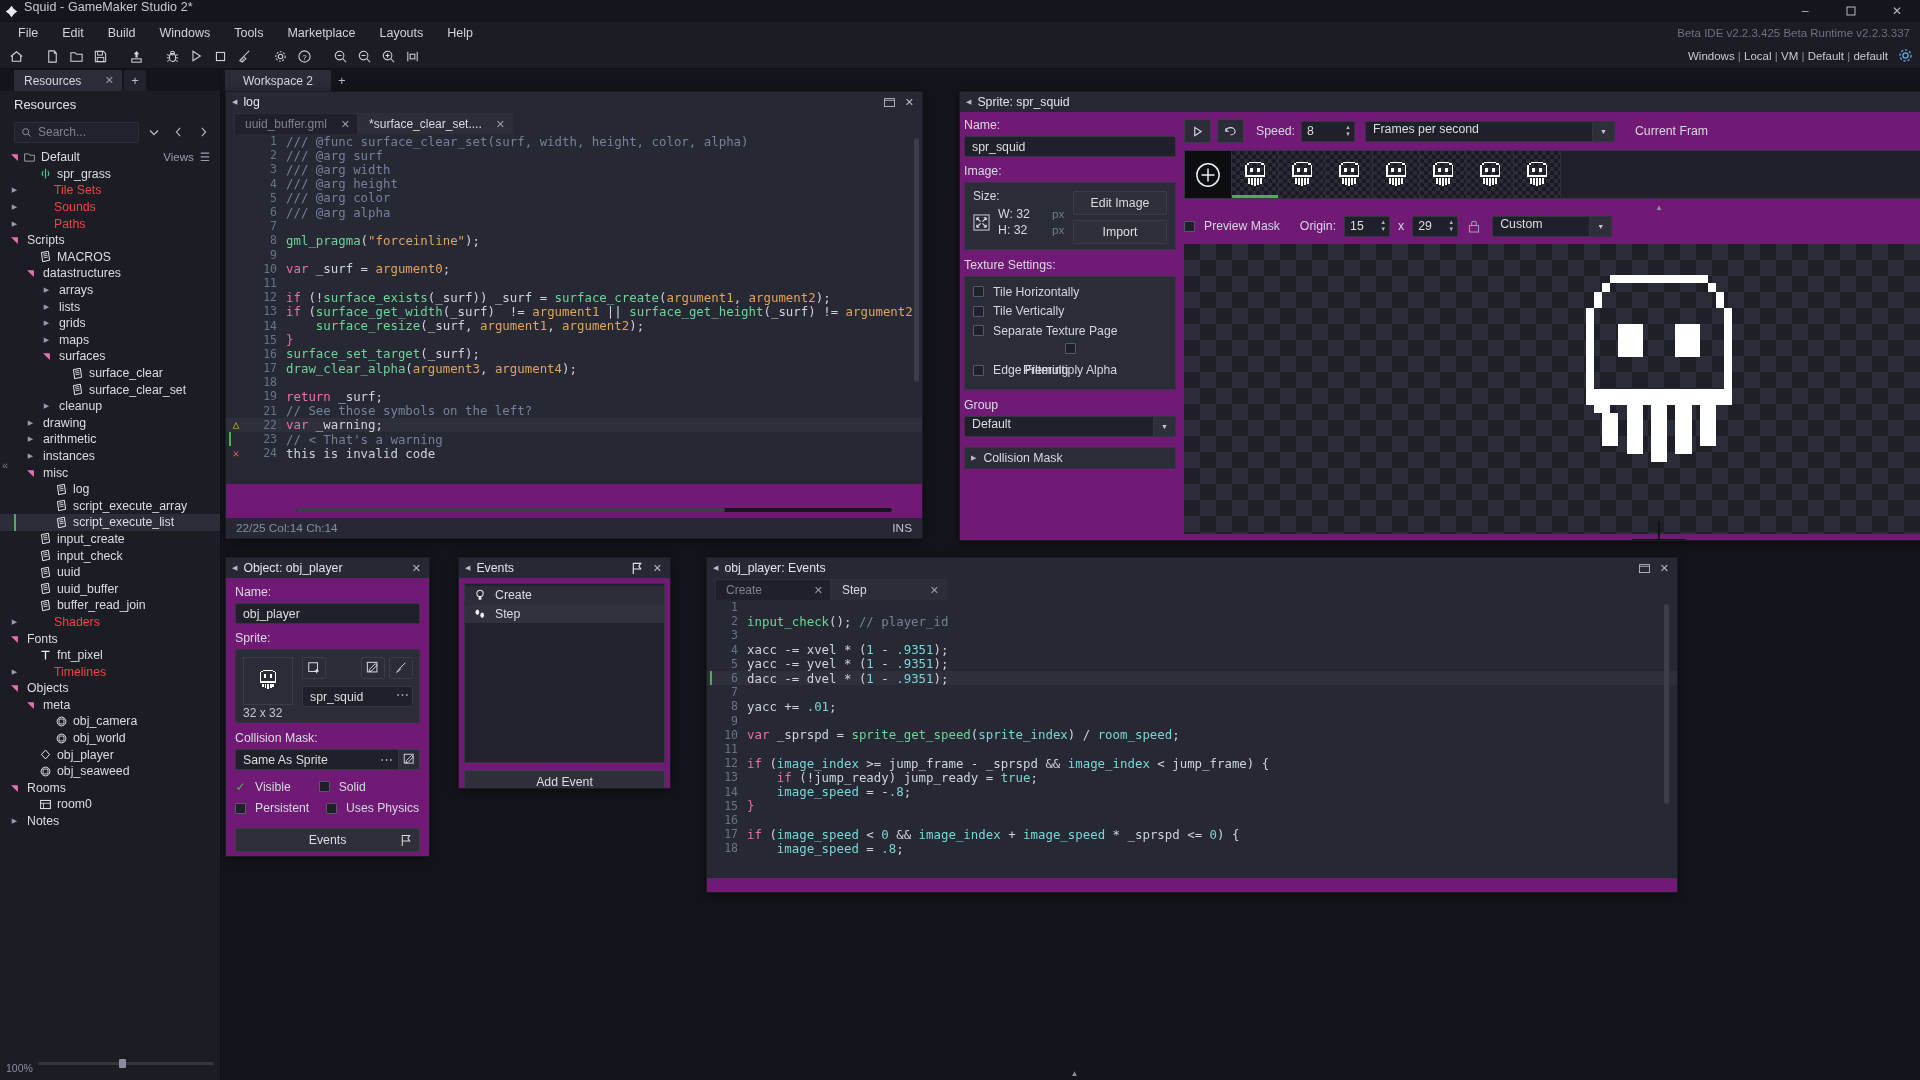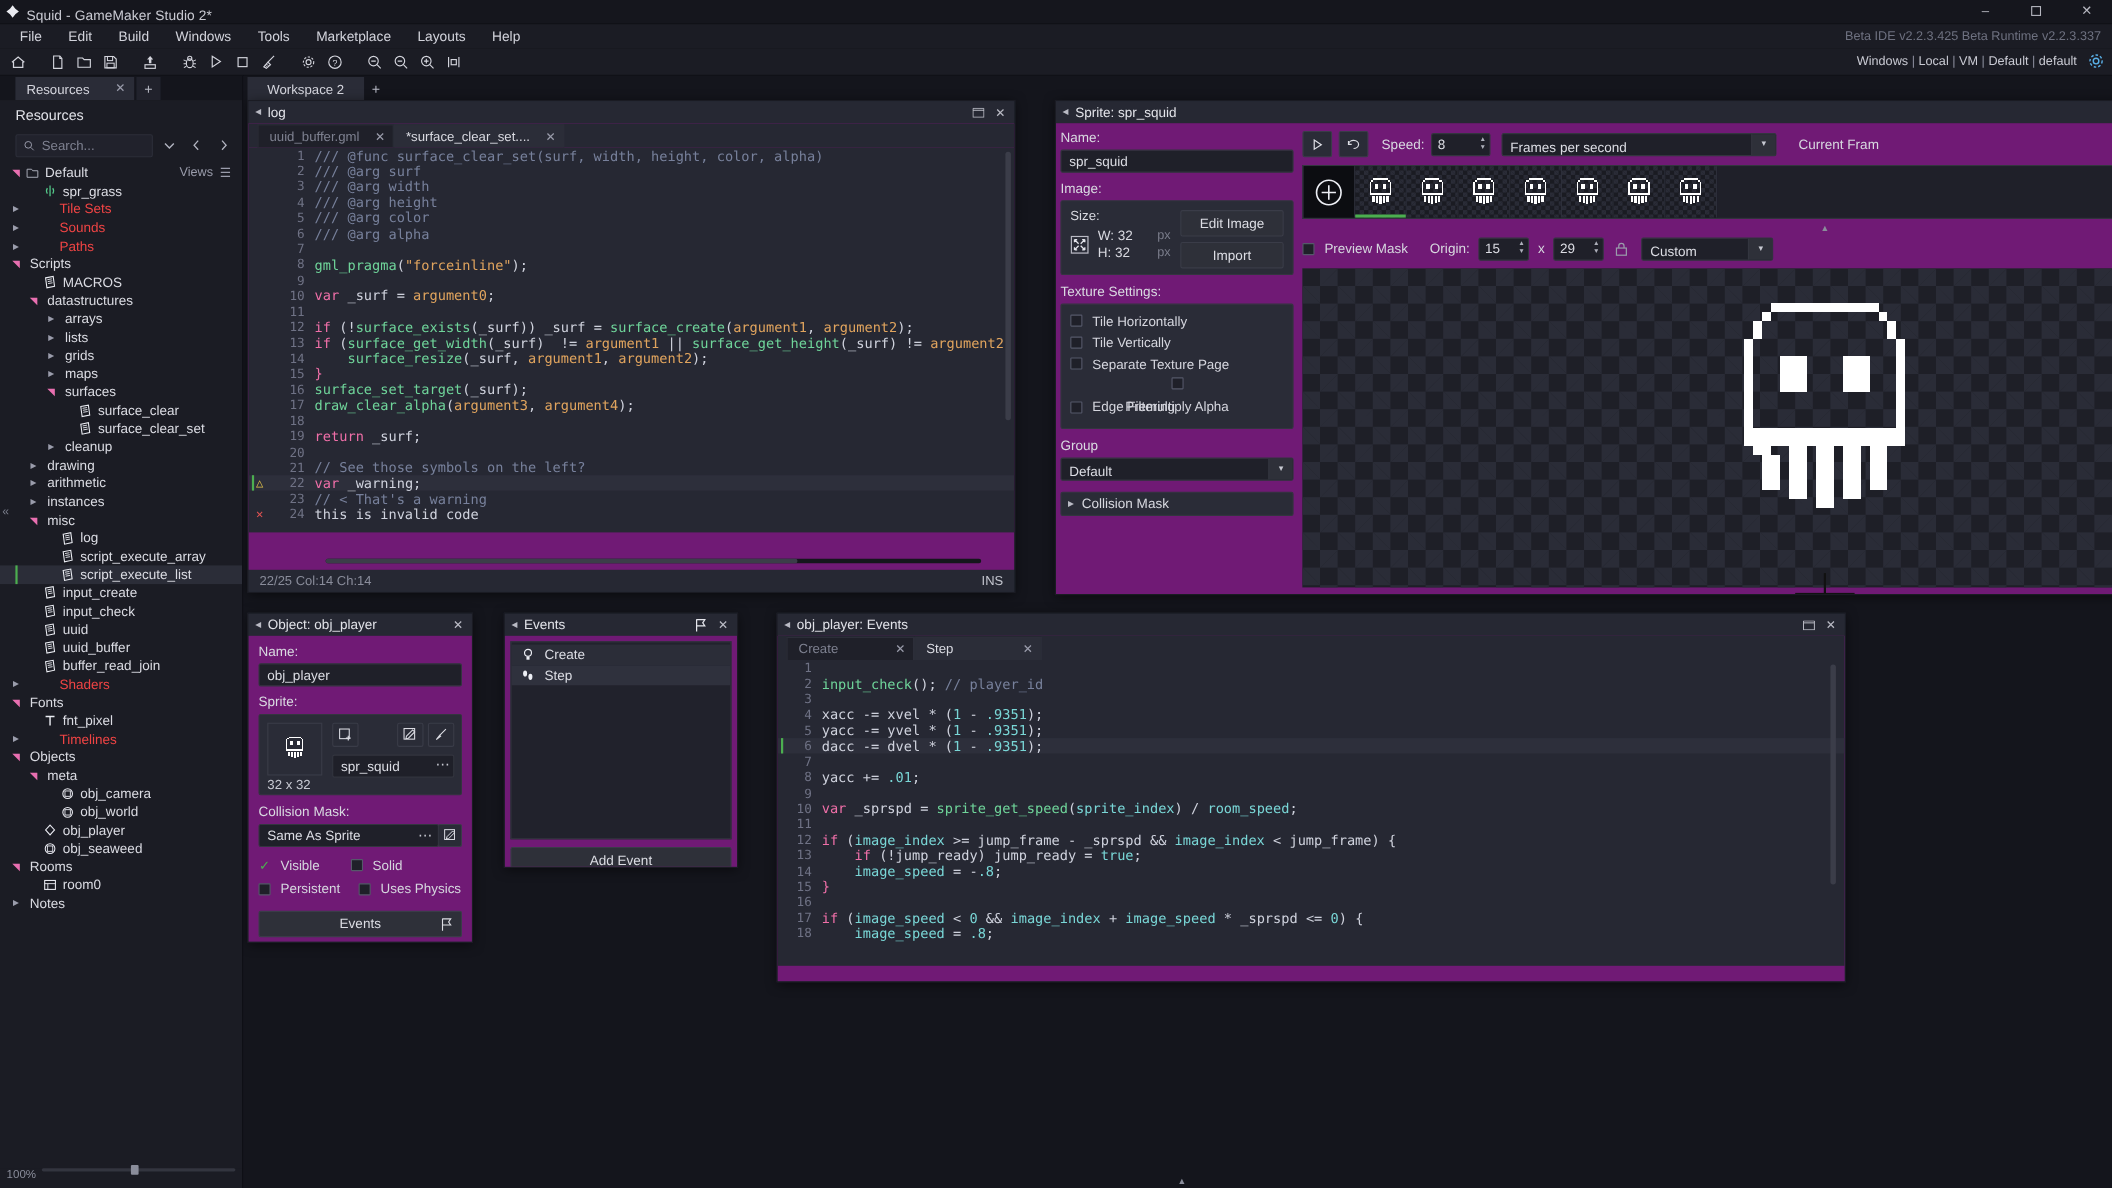--- a/index.html
+++ b/index.html
@@ -7,21 +7,21 @@
   body {
     background:#14151c;
     font-family:"Liberation Sans", sans-serif;
     color:#d8d9e0;
     font-size:13px;
     -webkit-font-smoothing:antialiased;
   }
 
   
   #titlebar {
-    height:22px; background:#15161d; display:flex; align-items:flex-end;
+    height:22px; background:#15161d; display:flex; align-items:flex-start;
     border-bottom:1px solid #101118; position:relative;
   }
   #titlebar .logo {
     width:22px; height:22px; display:flex; align-items:center; justify-content:center;
     color:#e3e4ea;
   }
   #titlebar .title { font-size:12.5px; color:#c9cad2; margin-left:2px; letter-spacing:.1px;}
   .winbtns { margin-left:auto; display:flex; height:22px; }
   .winbtn { width:46px; height:22px; display:flex; align-items:center; justify-content:center;
     color:#b6b7c0; font-size:12px; }
@@ -144,21 +144,21 @@
      display:flex; align-items:center; justify-content:center; font-size:12.3px; color:#dcdde4; }
   .cbrow { display:flex; align-items:center; gap:9px; height:15.6px; font-size:12.2px; color:#d5d6de; }
   .cbox { width:11px; height:11px; border:1px solid #55586a; background:#1f2029; border-radius:1px; flex:none;}
   .icobtn { width:27px; height:24px; border:1px solid #3a3c48; background:#2a2c37; border-radius:2px;
      display:flex; align-items:center; justify-content:center; color:#dcdde4; }
   .spin { width:54px; height:21px; background:#1f2029; border:1px solid #33353f; border-radius:2px;
      display:flex; align-items:center; padding:0 5px; font-size:12.3px; color:#dcdde4; position:relative;}
   .spin .arrows { position:absolute; right:3px; top:2px; display:flex; flex-direction:column;
      font-size:6px; line-height:7px; color:#aeb0bb; }
   .ddown { height:21px; background:#1f2029; border:1px solid #33353f; border-radius:2px;
-     display:flex; align-items:flex-end; padding:0 7px; font-size:12.3px; color:#dcdde4; position:relative; }
+     display:flex; align-items:flex-start; padding:0 7px; font-size:12.3px; color:#dcdde4; position:relative; }
   .ddown .arrow { position:absolute; right:0; top:0; bottom:0; width:22px; background:#2e3039;
      border-left:1px solid #33353f; display:flex; align-items:center; justify-content:center;
      font-size:7px; color:#c7c9d2;}
   .framestrip { background:#1f2029; border:1px solid #33353f; display:flex; overflow:hidden; }
   .frame { width:47px; height:47px; position:relative; display:flex; align-items:center;
      justify-content:center; border-right:1px solid #2c2e39; flex:none; }
   .frame .sel { position:absolute; left:0; right:0; bottom:0; height:3px; background:#4caf50; }
   .checker {
      background-image:
        linear-gradient(45deg,#2a2c37 25%,transparent 25%),
@@ -768,21 +768,20 @@
             <div class="cline"><span class="gutter-mark"></span><span class="lnum">10</span><span><span class="c-kw">var</span><span class="c-var"> _surf </span><span class="c-punct">= </span><span class="c-num">argument0</span><span class="c-punct">;</span></span></div>
             <div class="cline"><span class="gutter-mark"></span><span class="lnum">11</span><span></span></div>
             <div class="cline"><span class="gutter-mark"></span><span class="lnum">12</span><span><span class="c-kw">if</span><span class="c-punct"> (</span><span class="c-punct">!</span><span class="c-fn">surface_exists</span><span class="c-punct">(</span><span class="c-var">_surf</span><span class="c-punct">))</span><span class="c-var"> _surf </span><span class="c-punct">= </span><span class="c-fn">surface_create</span><span class="c-punct">(</span><span class="c-num">argument1</span><span class="c-punct">, </span><span class="c-num">argument2</span><span class="c-punct">);</span></span></div>
             <div class="cline"><span class="gutter-mark"></span><span class="lnum">13</span><span><span class="c-kw">if</span><span class="c-punct"> (</span><span class="c-fn">surface_get_width</span><span class="c-punct">(</span><span class="c-var">_surf</span><span class="c-punct">)  != </span><span class="c-num">argument1</span><span class="c-punct"> || </span><span class="c-fn">surface_get_height</span><span class="c-punct">(</span><span class="c-var">_surf</span><span class="c-punct">) != </span><span class="c-num">argument2</span><span class="c-punct">) {</span></span></div>
             <div class="cline"><span class="gutter-mark"></span><span class="lnum">14</span><span><span class="c-punct">    </span><span class="c-fn">surface_resize</span><span class="c-punct">(</span><span class="c-var">_surf</span><span class="c-punct">, </span><span class="c-num">argument1</span><span class="c-punct">, </span><span class="c-num">argument2</span><span class="c-punct">);</span></span></div>
             <div class="cline"><span class="gutter-mark"></span><span class="lnum">15</span><span><span class="c-kw">}</span></span></div>
             <div class="cline"><span class="gutter-mark"></span><span class="lnum">16</span><span><span class="c-fn">surface_set_target</span><span class="c-punct">(</span><span class="c-var">_surf</span><span class="c-punct">);</span></span></div>
             <div class="cline"><span class="gutter-mark"></span><span class="lnum">17</span><span><span class="c-fn">draw_clear_alpha</span><span class="c-punct">(</span><span class="c-num">argument3</span><span class="c-punct">, </span><span class="c-num">argument4</span><span class="c-punct">);</span></span></div>
             <div class="cline"><span class="gutter-mark"></span><span class="lnum">18</span><span></span></div>
             <div class="cline"><span class="gutter-mark"></span><span class="lnum">19</span><span><span class="c-kw">return</span><span class="c-var"> _surf</span><span class="c-punct">;</span></span></div>
-            <div class="cline"><span class="gutter-mark"></span><span class="lnum">20</span><span></span></div>
             <div class="cline"><span class="gutter-mark"></span><span class="lnum">21</span><span><span class="c-com">// See those symbols on the left?</span></span></div>
             <div class="cline hl"><span class="gutter-mark" style="color:#e0c04a;">△</span><span class="lnum">22</span><span><span class="c-kw">var</span><span class="c-var"> _warning</span><span class="c-punct">;</span></span></div>
             <div class="cline"><span class="gutter-mark"></span><span class="lnum">23</span><span><span class="c-com">// &lt; That's a warning</span></span></div>
             <div class="cline"><span class="gutter-mark" style="color:#e05252;">✕</span><span class="lnum">24</span><span><span class="c-var">this is invalid code</span></span></div>
             <div class="caretbar" style="left: 3px; top: 298.2px; height: 14px;"></div>
           </div>
         <div class="vscroll" style="top:26px; height:244px;"></div>
         <div class="hscroll" style="position:absolute; bottom:6px; left:60px; right:20px;">
             <i></i>
           </div>

